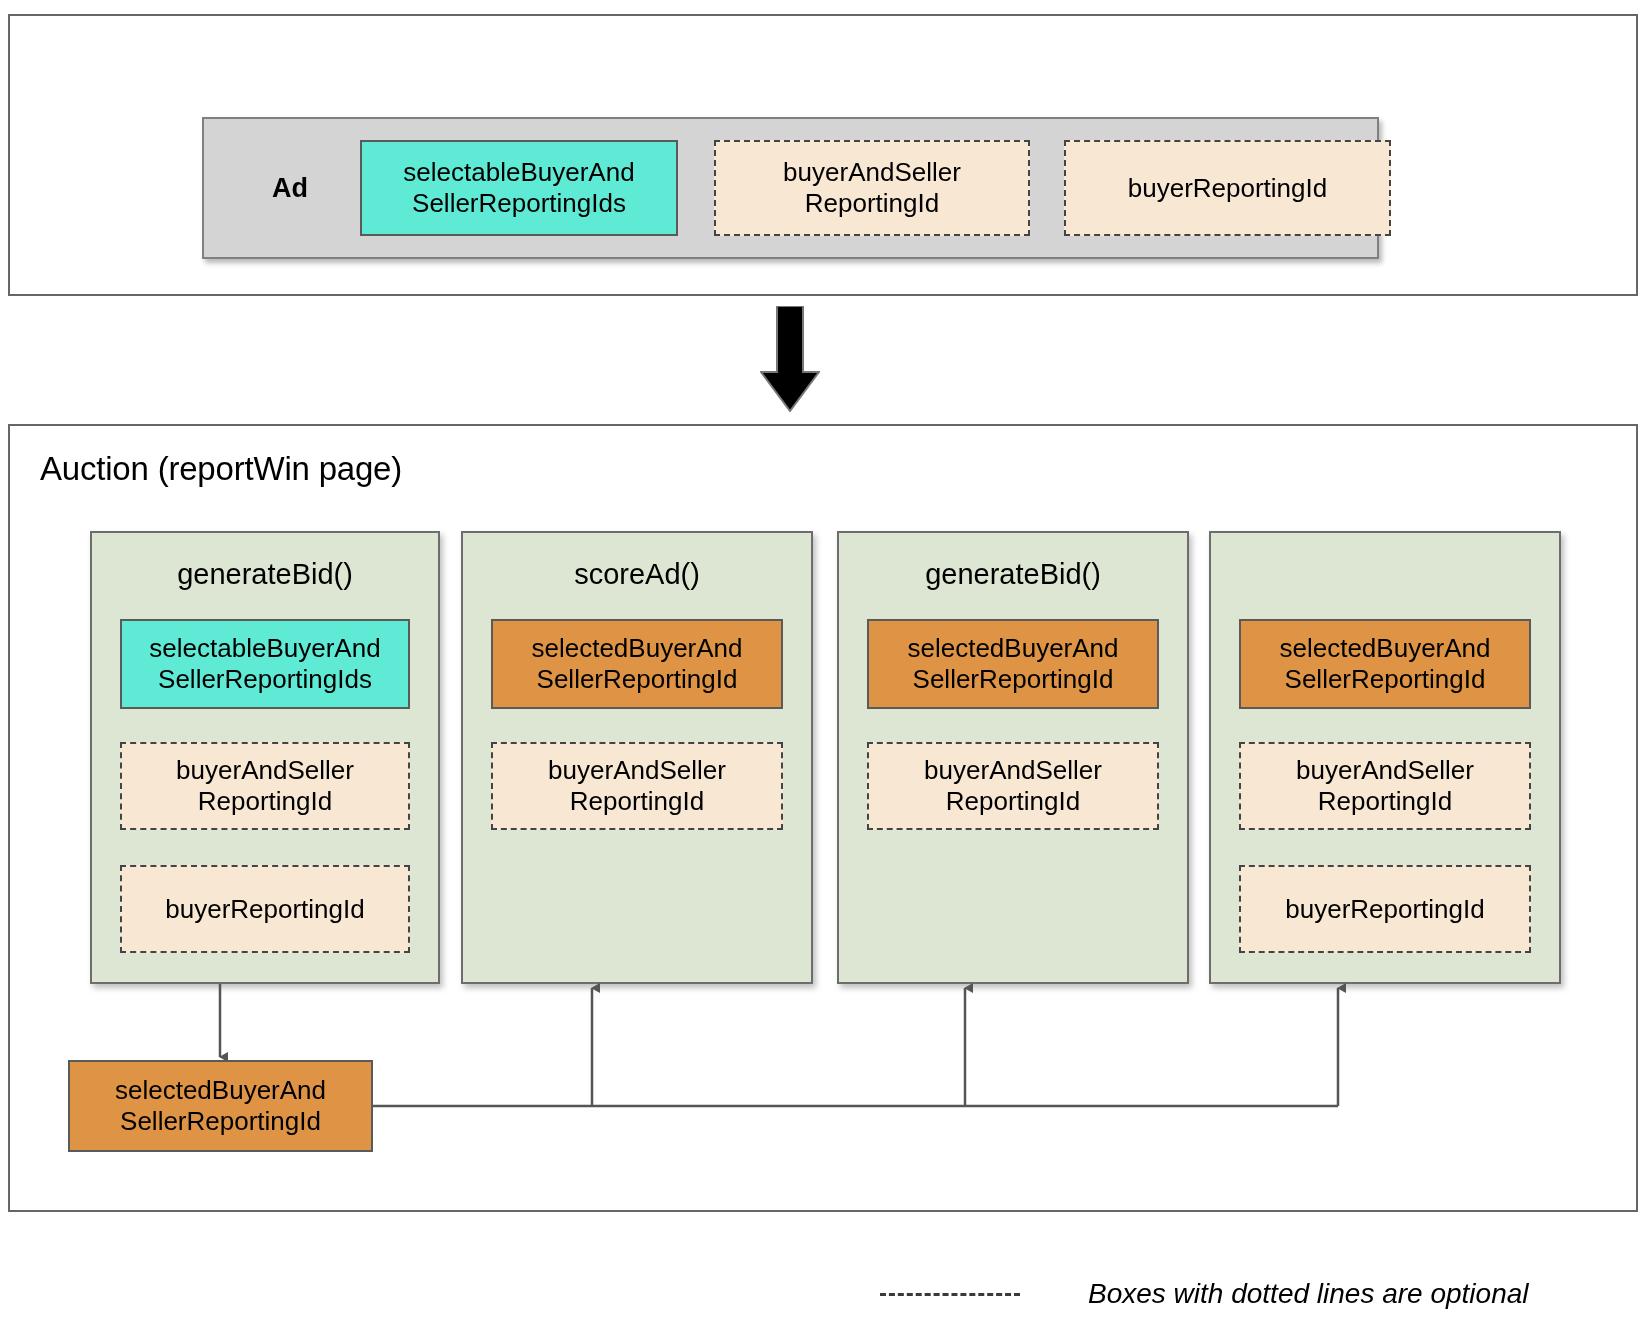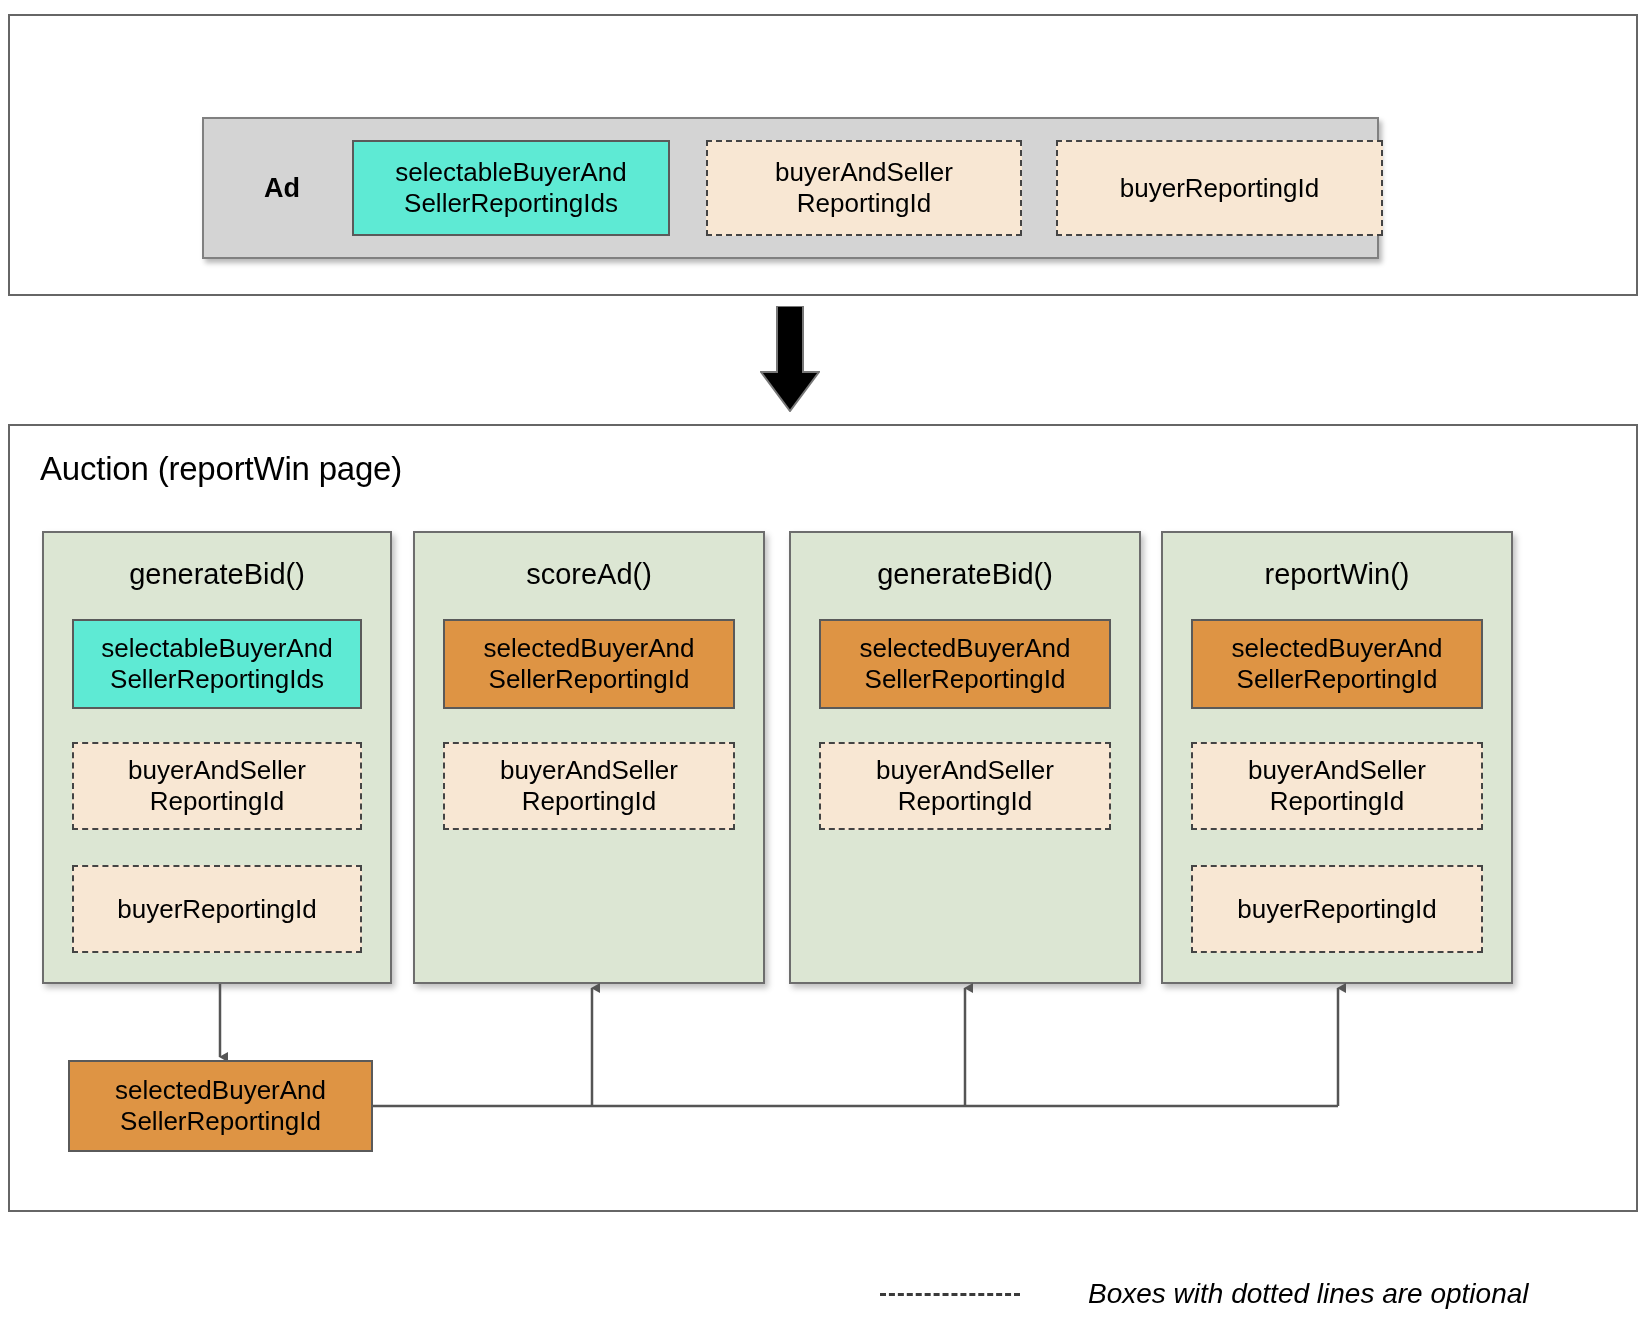--- a/index.html
+++ b/index.html
@@ -50,21 +50,21 @@
     left: 192px;
     top: 101px;
     width: 1177px;
     height: 142px;
     background: #d4d4d4;
     border: 2px solid #808080;
     box-sizing: border-box;
     box-shadow: 3px 4px 5px rgba(0,0,0,0.28);
     display: flex;
     align-items: center;
-    padding-left: 32px;
+    padding-left: 40px;
     box-sizing: border-box;
   }
   #ad-label {
     font-size: 27px;
     font-weight: bold;
     width: 92px;
     text-align: center;
     flex: none;
   }
 
@@ -103,20 +103,21 @@
 
   
   .fn-col {
     position: absolute;
     background: #dce6d3;
     border: 2px solid #6d6d6d;
     box-sizing: border-box;
     box-shadow: 3px 4px 6px rgba(0,0,0,0.25);
     top: 531px;
     height: 453px;
+    margin-left: 48px;
   }
   #fn-col-0 { left: 42px;   width: 350px; }
   #fn-col-1 { left: 413px;  width: 352px; }
   #fn-col-2 { left: 789px;  width: 352px; }
   #fn-col-3 { left: 1161px; width: 352px; }
 
   .fn-title {
     position: absolute;
     top: 25px;
     left: 0;
@@ -239,21 +240,20 @@
 
 <div class="fn-col" id="fn-col-2">
   <div class="fn-title">generateBid()</div>
   <div class="fieldbox solid-dark slot-0">selectedBuyerAnd
 SellerReportingId</div>
   <div class="fieldbox dashed slot-1">buyerAndSeller
 ReportingId</div>
 </div>
 
 <div class="fn-col" id="fn-col-3">
-  <div class="fn-title">reportWin()</div>
   <div class="fieldbox solid-dark slot-0">selectedBuyerAnd
 SellerReportingId</div>
   <div class="fieldbox dashed slot-1">buyerAndSeller
 ReportingId</div>
   <div class="fieldbox dashed slot-2">buyerReportingId</div>
 </div>
 
 <svg id="connectors" xmlns="http://www.w3.org/2000/svg">
   <defs>
     <marker id="arrow-down" markerWidth="10" markerHeight="10" refX="5" refY="8" orient="auto" markerUnits="userSpaceOnUse">

